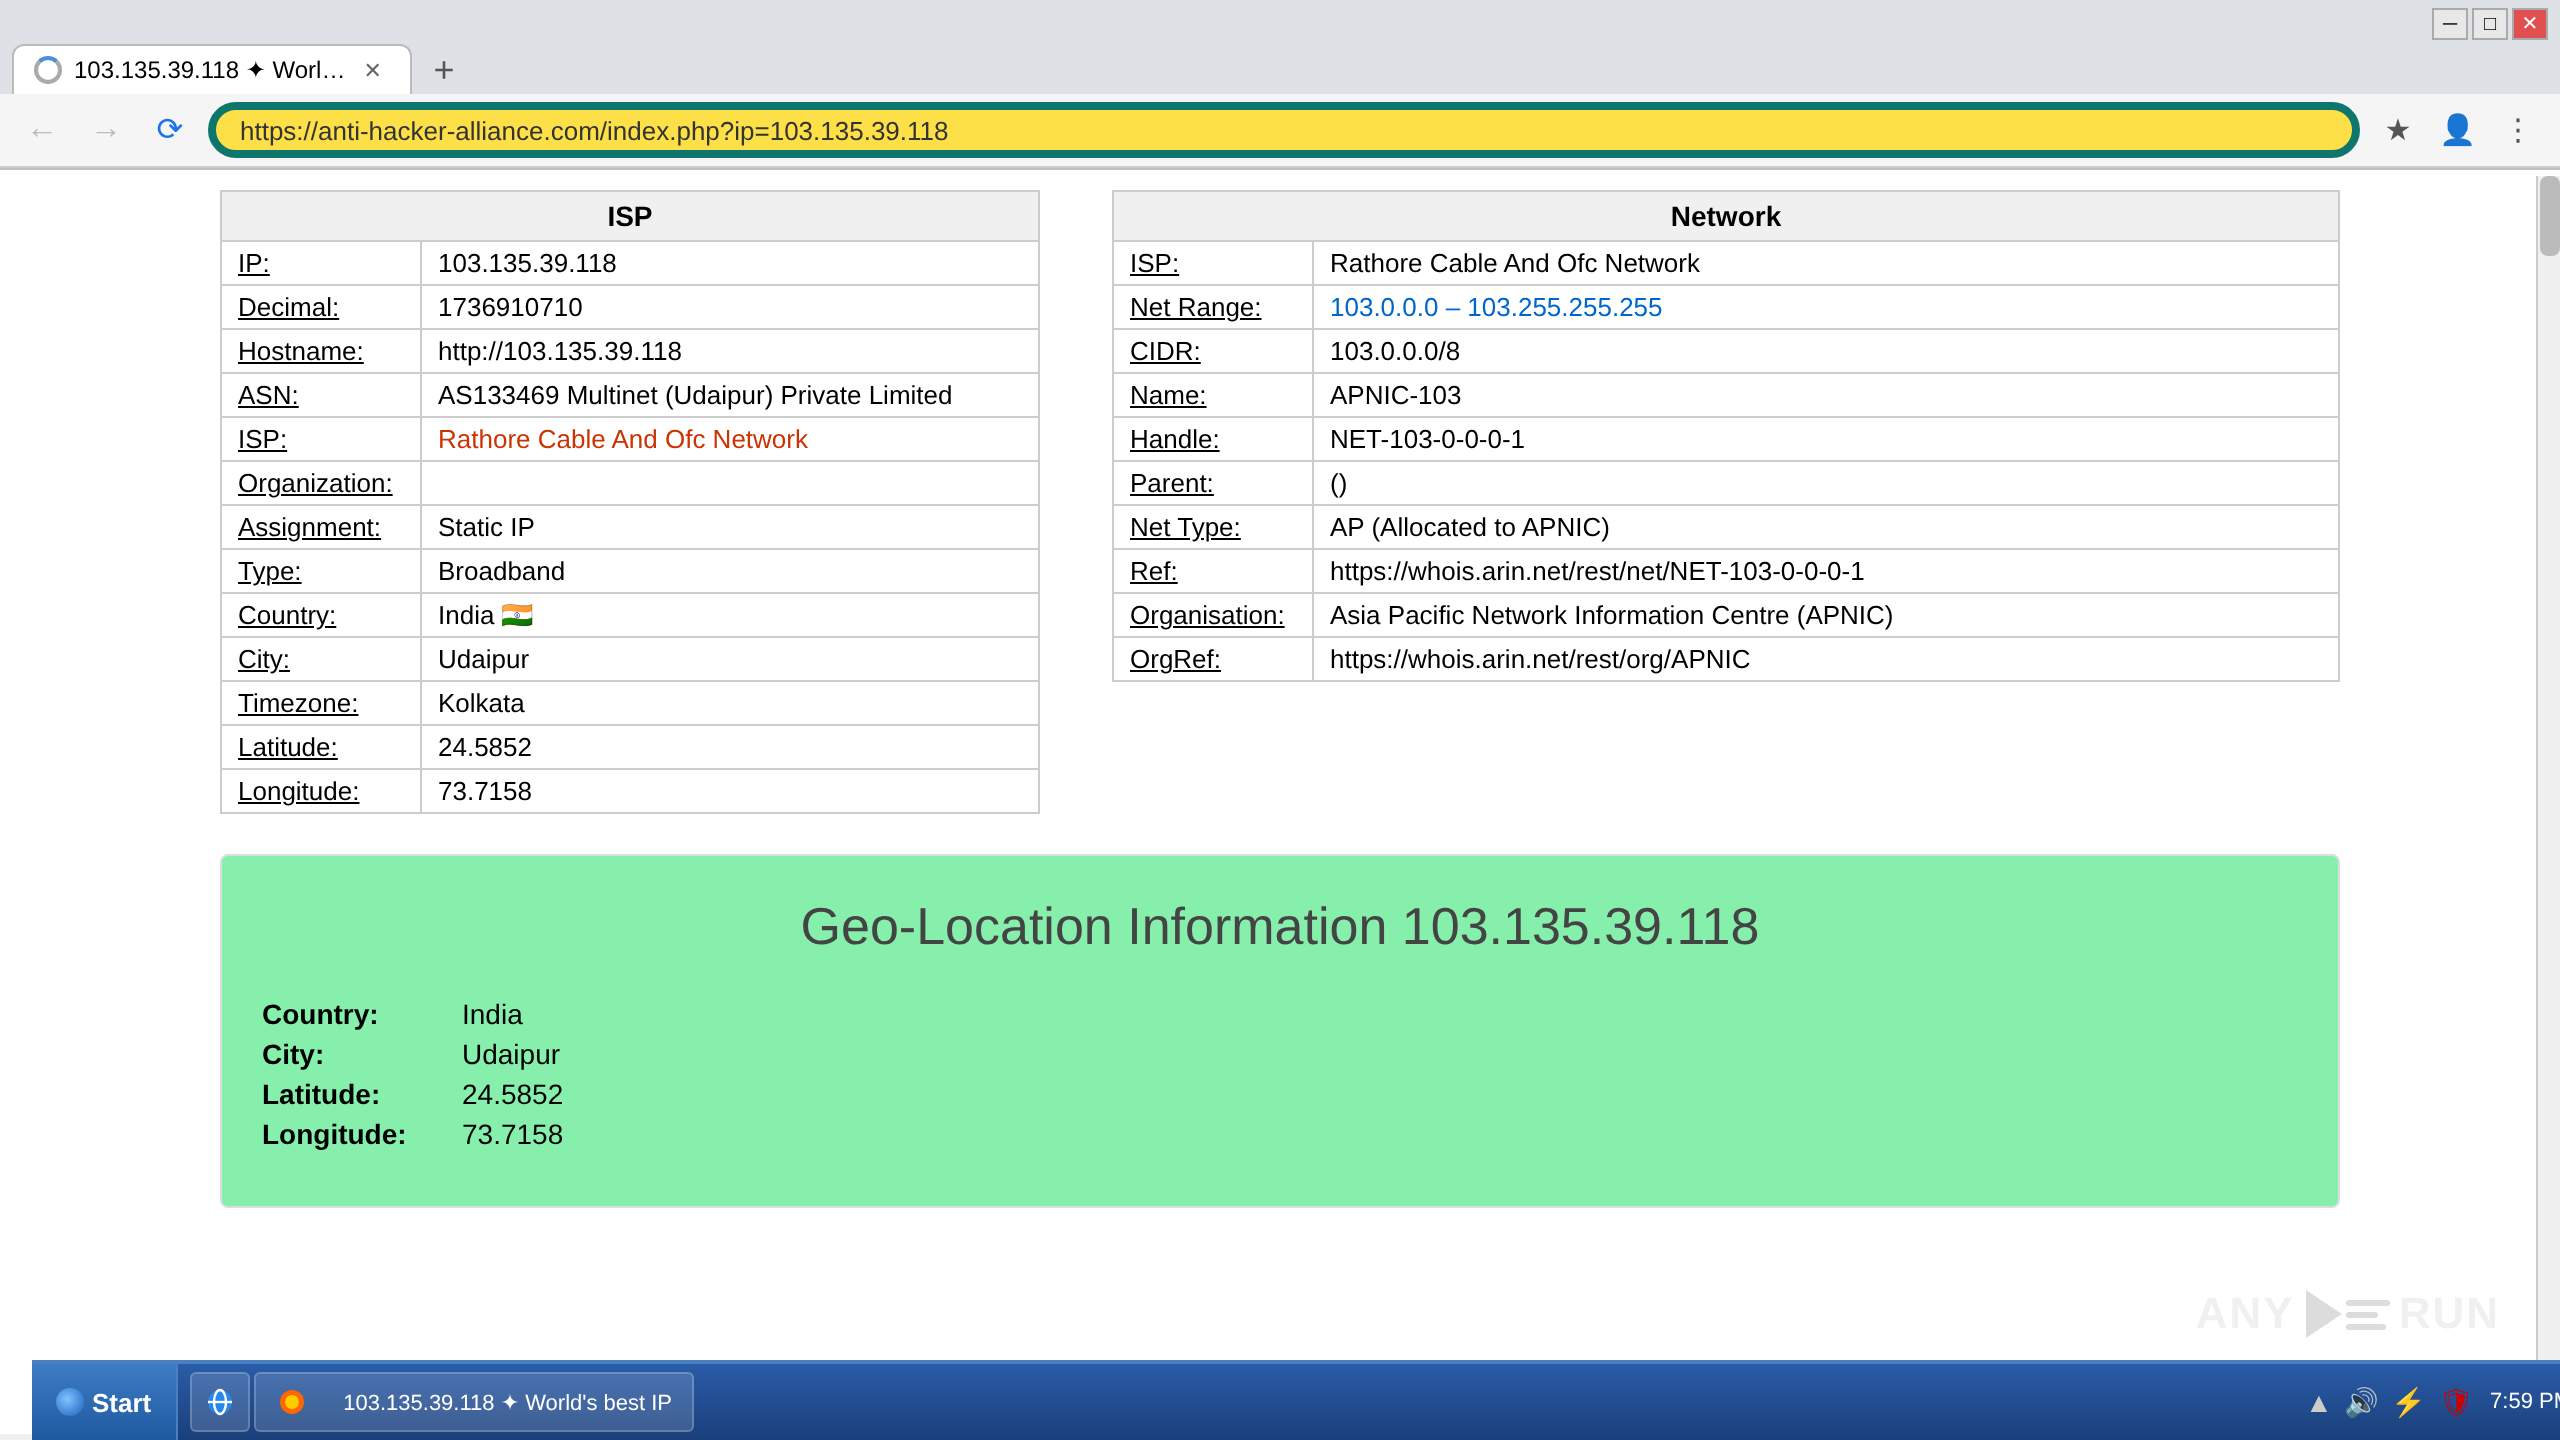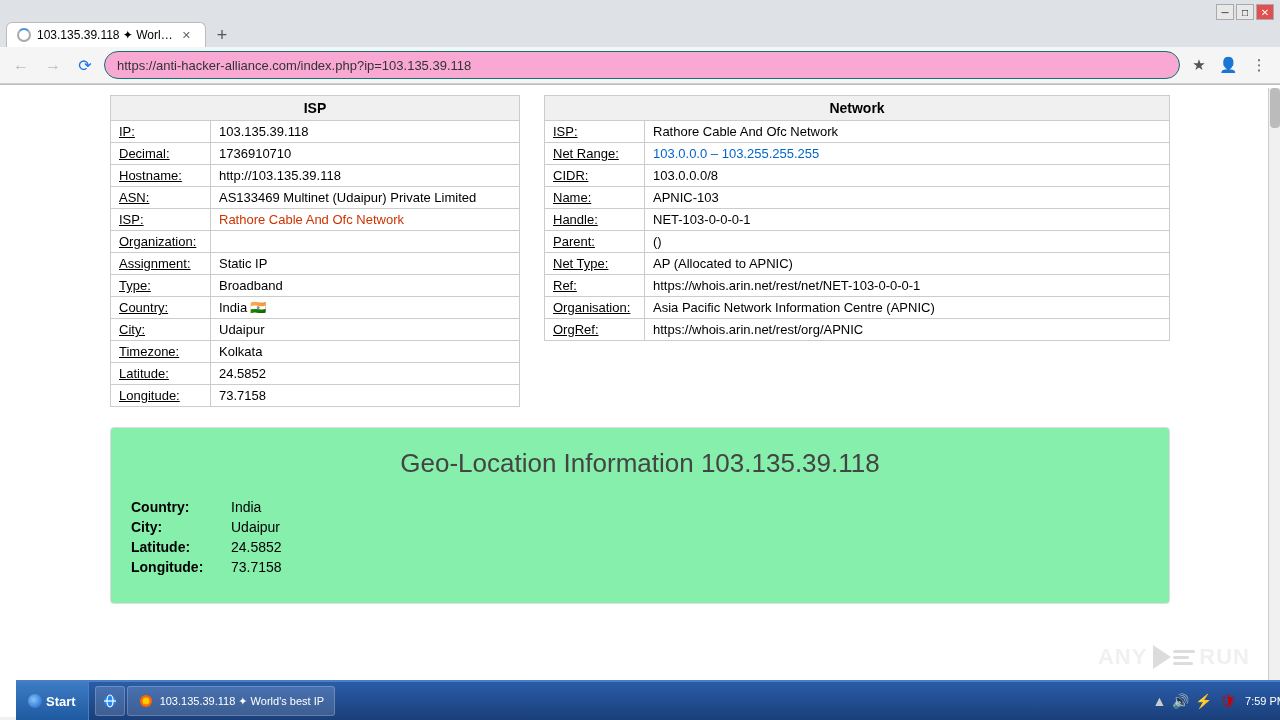--- a/index.html
+++ b/index.html
@@ -132,25 +132,25 @@
       justify-content: center;
       cursor: pointer;
       font-size: 16px;
       color: #444;
     }
     .nav-btn.disabled { color: #bbb; cursor: default; }
 
     .address-bar {
       flex: 1;
       height: 28px;
-      border: 1px solid #0f766e;
+      border: 4px solid #0f766e;
       border-radius: 14px;
       padding: 0 12px;
       font-size: 13px;
-      background: #f9a8d4;
+      background: #fde047;
       outline: none;
       color: #333;
     }
 
     .nav-actions {
       display: flex;
       gap: 4px;
     }
 
     .nav-icon-btn {
@@ -178,21 +178,21 @@
 
     .page-inner {
       padding: 10px 20px;
       max-width: 1100px;
       margin: 0 auto;
     }
 
     
     .tables-row {
       display: flex;
-      gap: 24px;
+      gap: 36px;
       margin-bottom: 20px;
     }
 
     .isp-section {
       flex: 0 0 auto;
       width: 410px;
     }
 
     .network-section {
       flex: 1;
@@ -323,21 +323,21 @@
       display: flex;
       align-items: center;
       gap: 2px;
       padding: 0 6px;
       flex: 1;
     }
 
     .taskbar-item {
       display: flex;
       align-items: center;
-      gap: 6px;
+      gap: 18px;
       padding: 3px 10px;
       background: rgba(255,255,255,0.15);
       border: 1px solid rgba(255,255,255,0.2);
       border-radius: 3px;
       color: white;
       font-size: 12px;
       cursor: pointer;
       height: 30px;
     }
 

